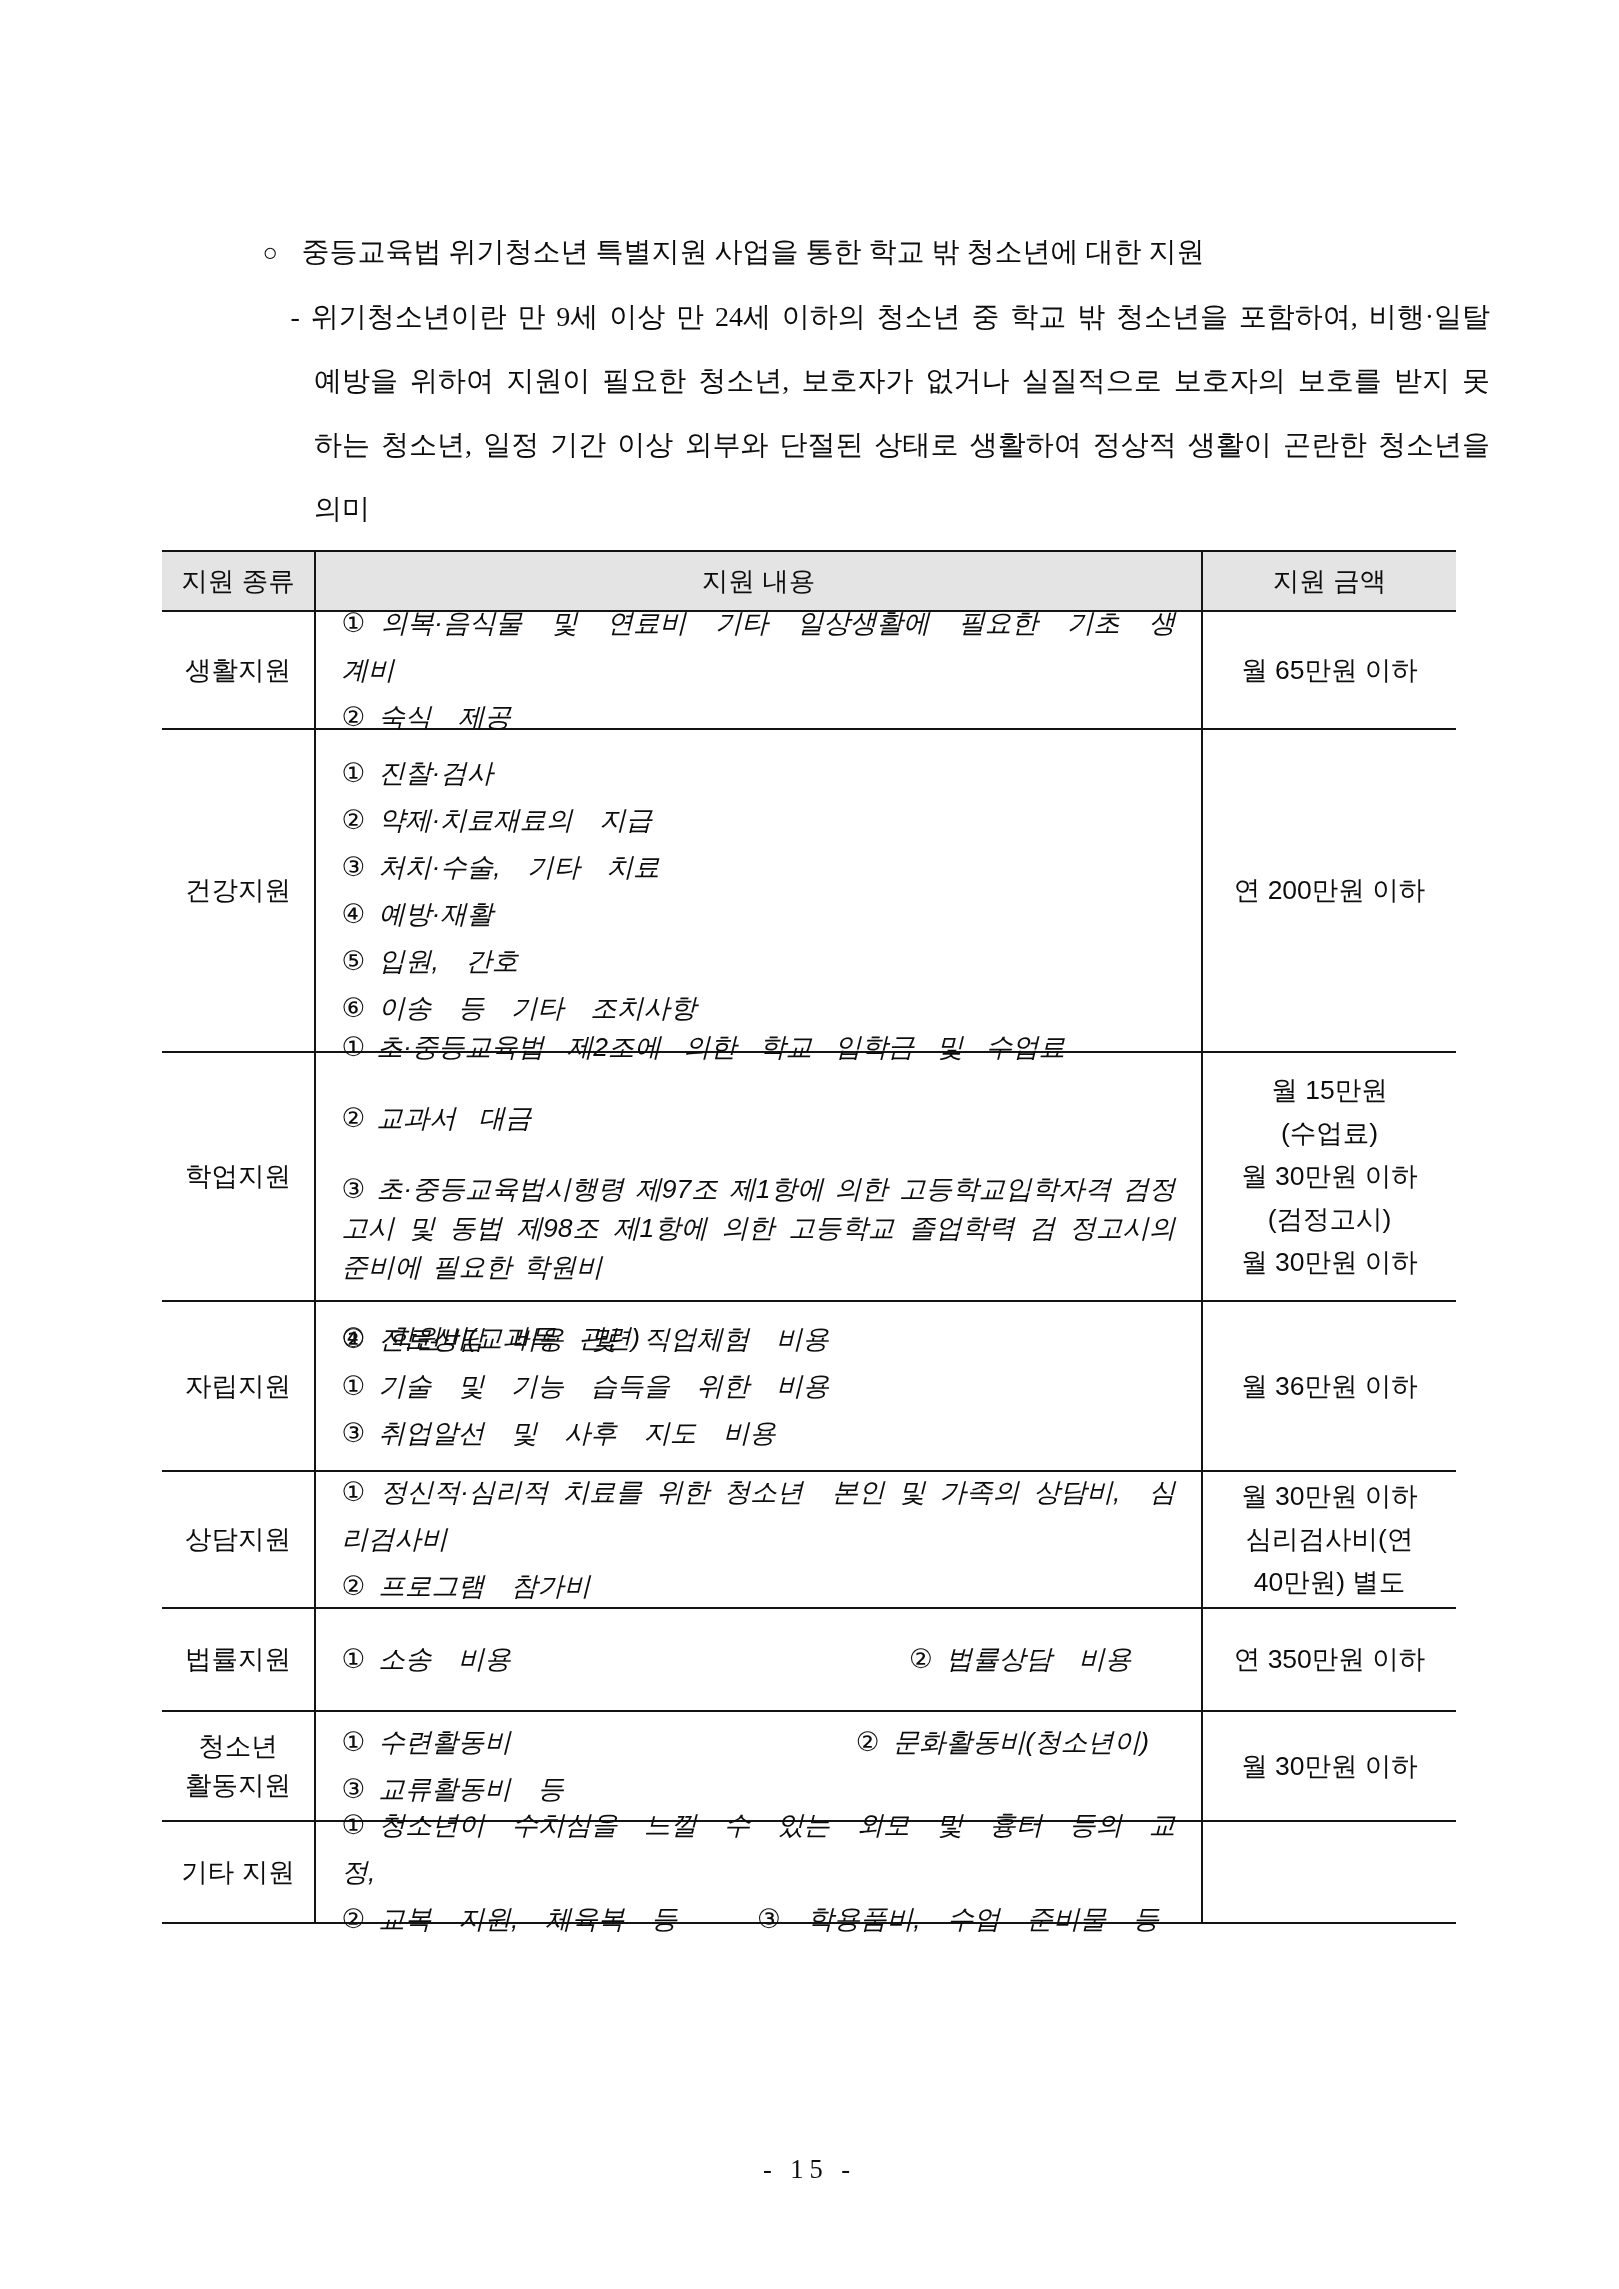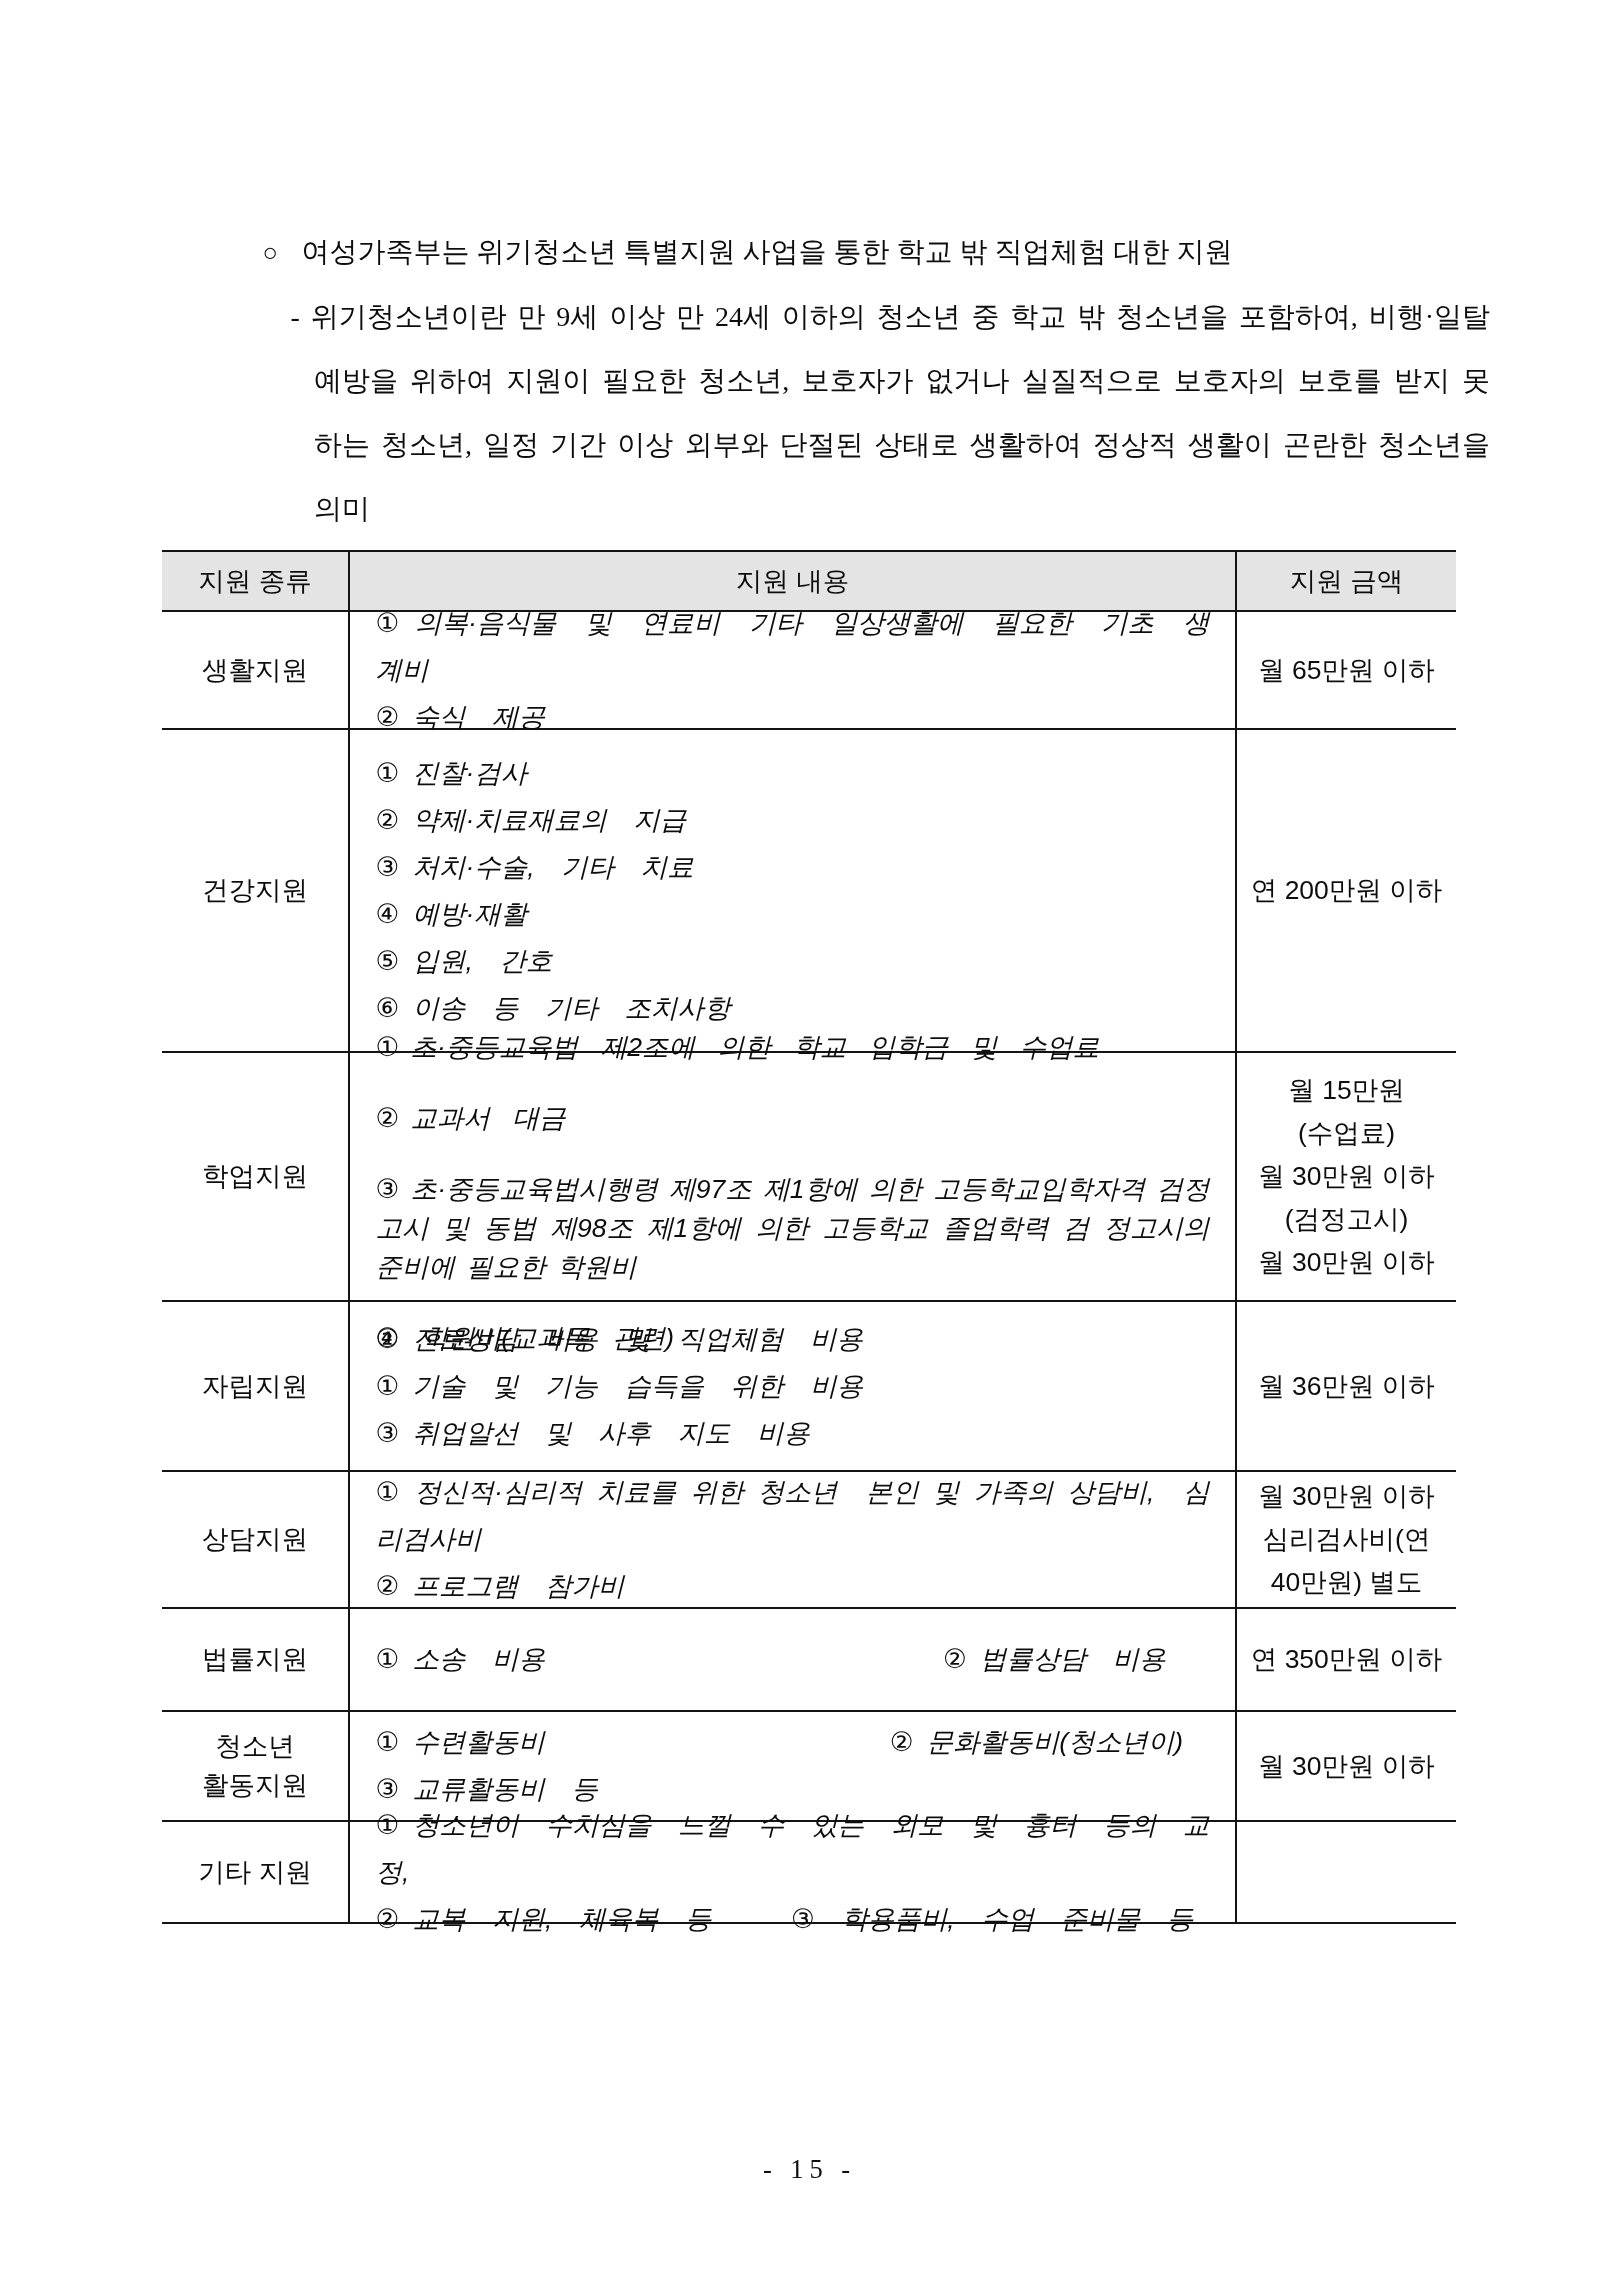--- a/index.html
+++ b/index.html
@@ -65,21 +65,21 @@
   }
   .trow { display: flex; border-top: 2px solid #141414; }
   .trow:first-child { border-top: none; }
   .thead { background: #e4e4e4; }
   .cell {
     display: flex;
     flex-direction: column;
     justify-content: center;
   }
   .col-type {
-    width: 186px;
+    width: 152px;
     align-items: center;
     text-align: center;
     line-height: 39px;
   }
   .col-content {
     width: 889px;
     border-left: 2px solid #141414;
     border-right: 2px solid #141414;
     padding: 7.8px 25.5px;
     align-items: flex-start;
@@ -128,21 +128,21 @@
   }
 </style>
 </head>
 <body>
 
 <div class="page">
 
   <div class="intro">
     <div class="intro-line1">
       <span class="circle-bullet">○</span>
-      <span>여성가족부는 위기청소년 특별지원 사업을 통한 학교 밖 직업체험 대한 지원</span>
+      <span>중등교육법 위기청소년 특별지원 사업을 통한 학교 밖 청소년에 대한 지원</span>
     </div>
     <div class="intro-sub">- 위기청소년이란 만 9세 이상 만 24세 이하의 청소년 중 학교 밖 청소년을 포함하여, 비행·일탈 예방을 위하여 지원이 필요한 청소년, 보호자가 없거나 실질적으로 보호자의 보호를 받지 못하는 청소년, 일정 기간 이상 외부와 단절된 상태로 생활하여 정상적 생활이 곤란한 청소년을 의미</div>
   </div>
 
 
   <div class="stable">
 
     <div class="trow thead h-header">
       <div class="cell col-type">지원 종류</div>
       <div class="cell col-content" style="align-items:center;text-align:center;">지원 내용</div>

